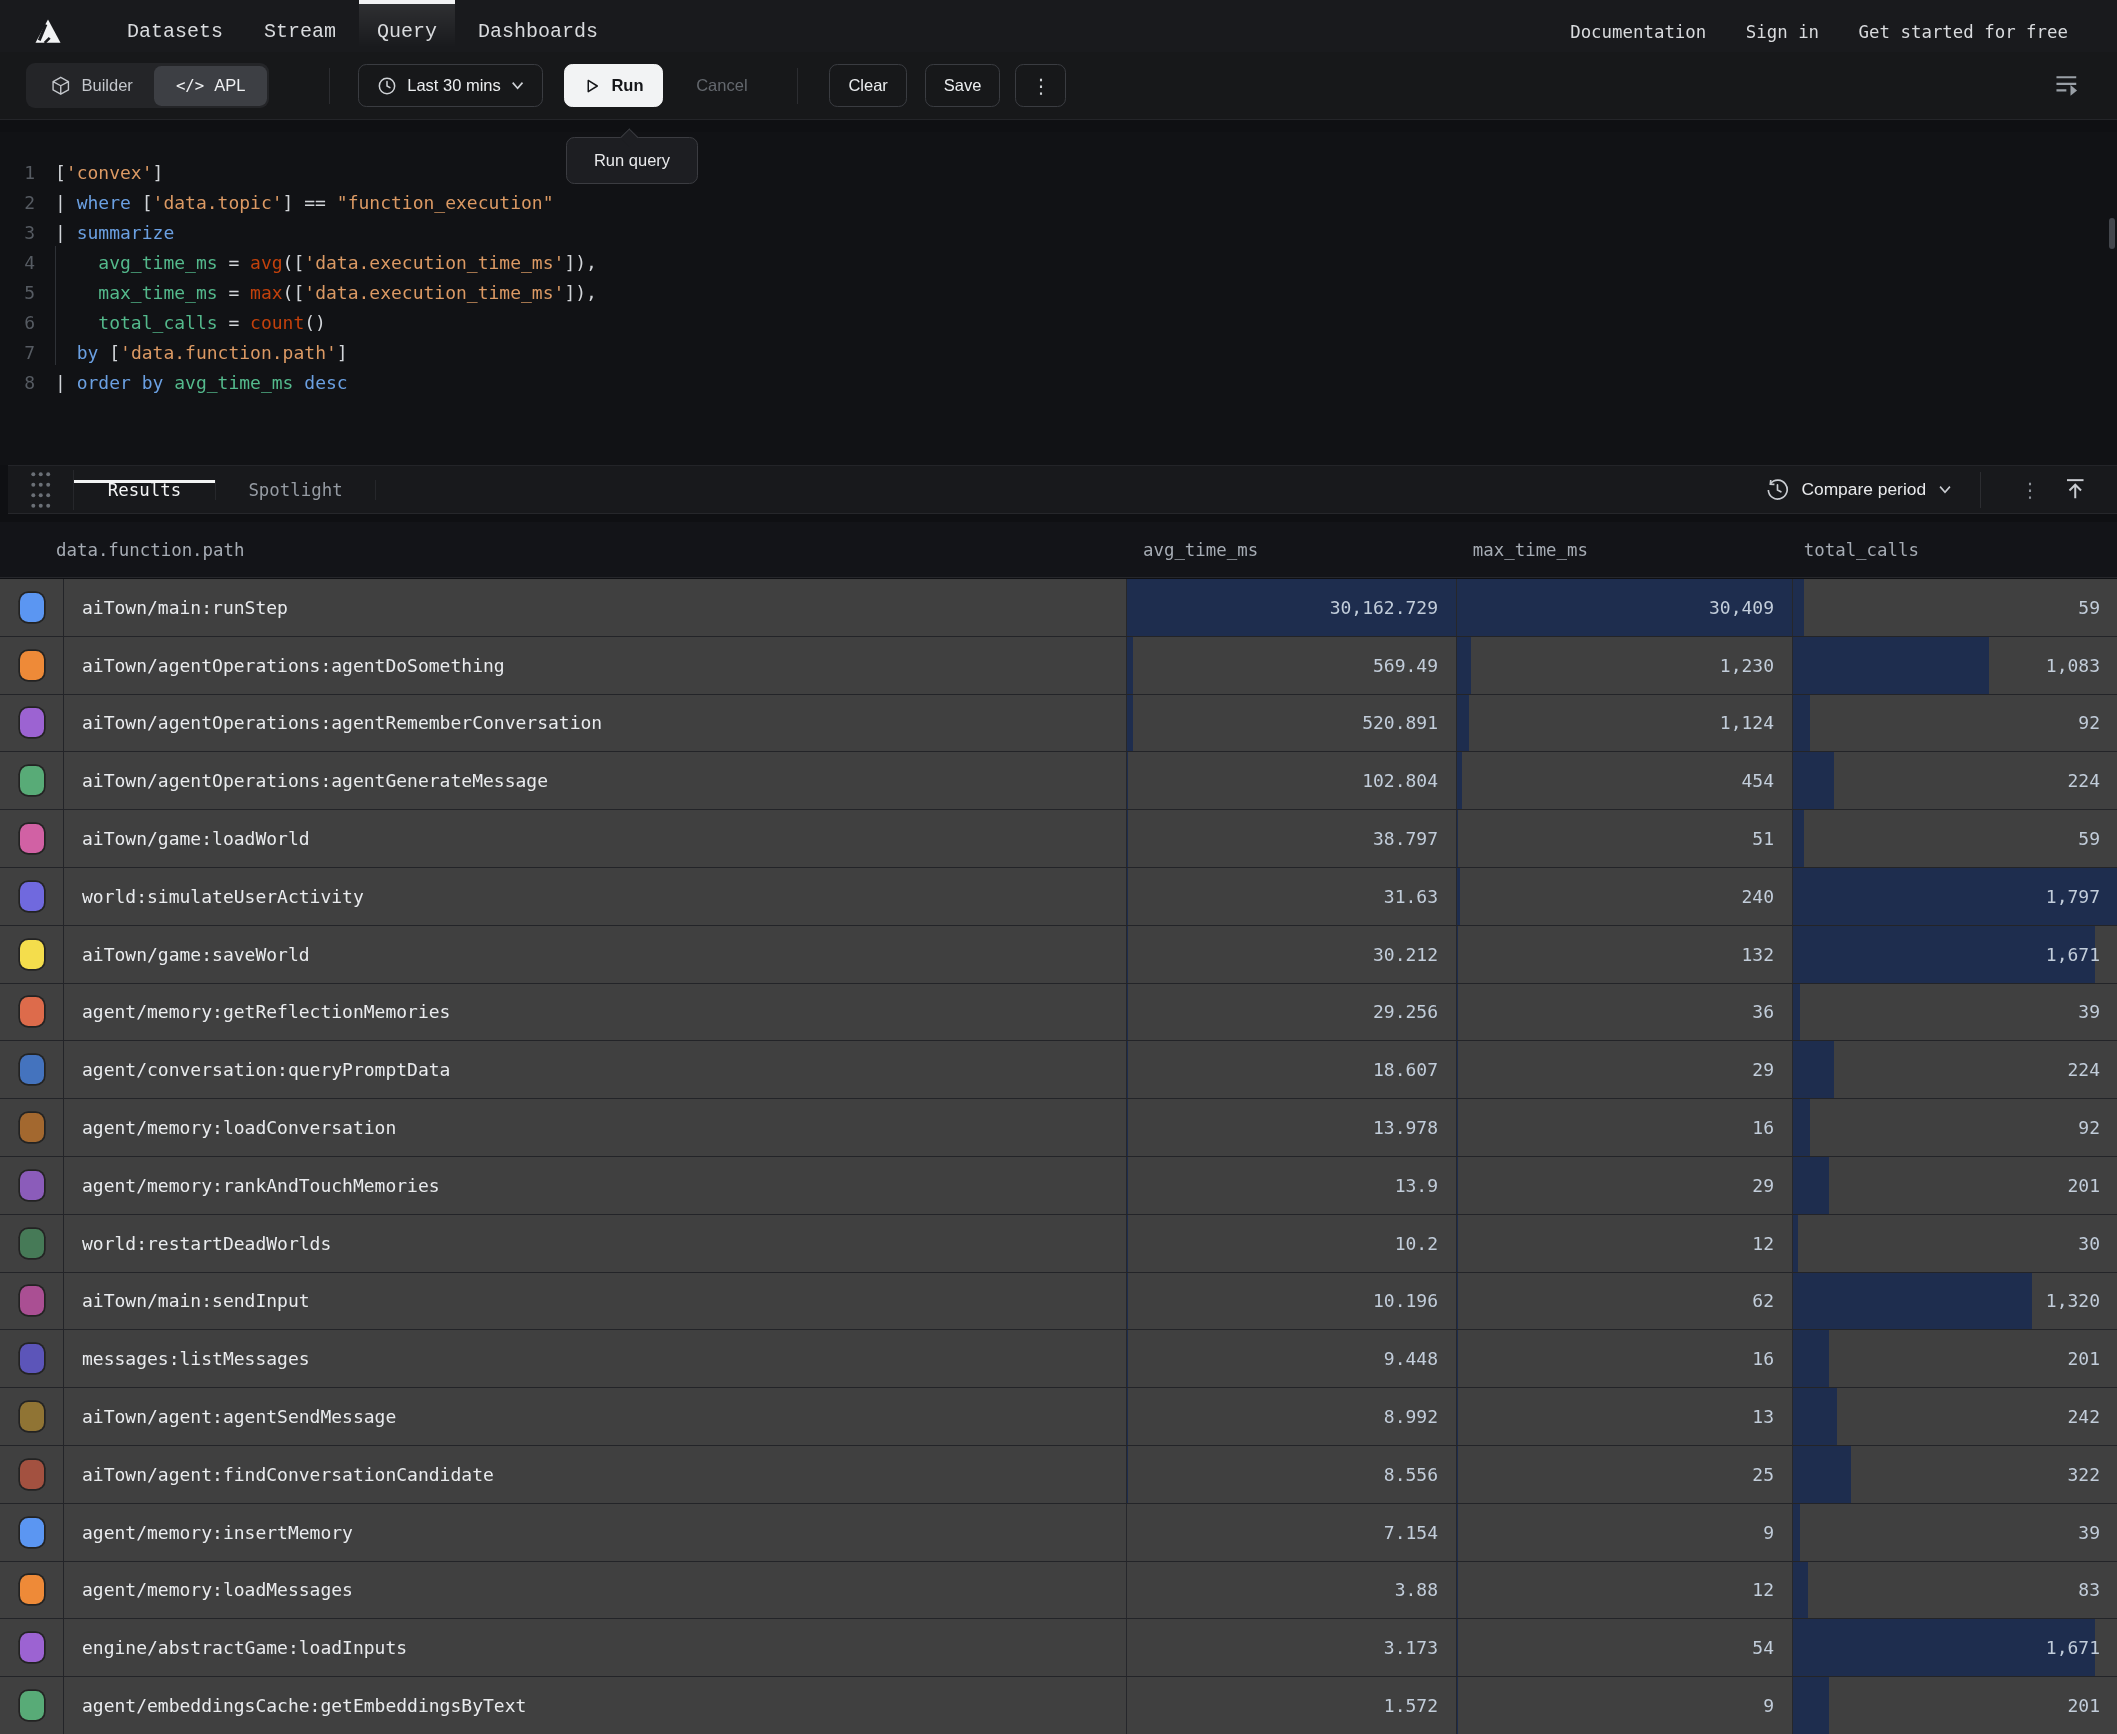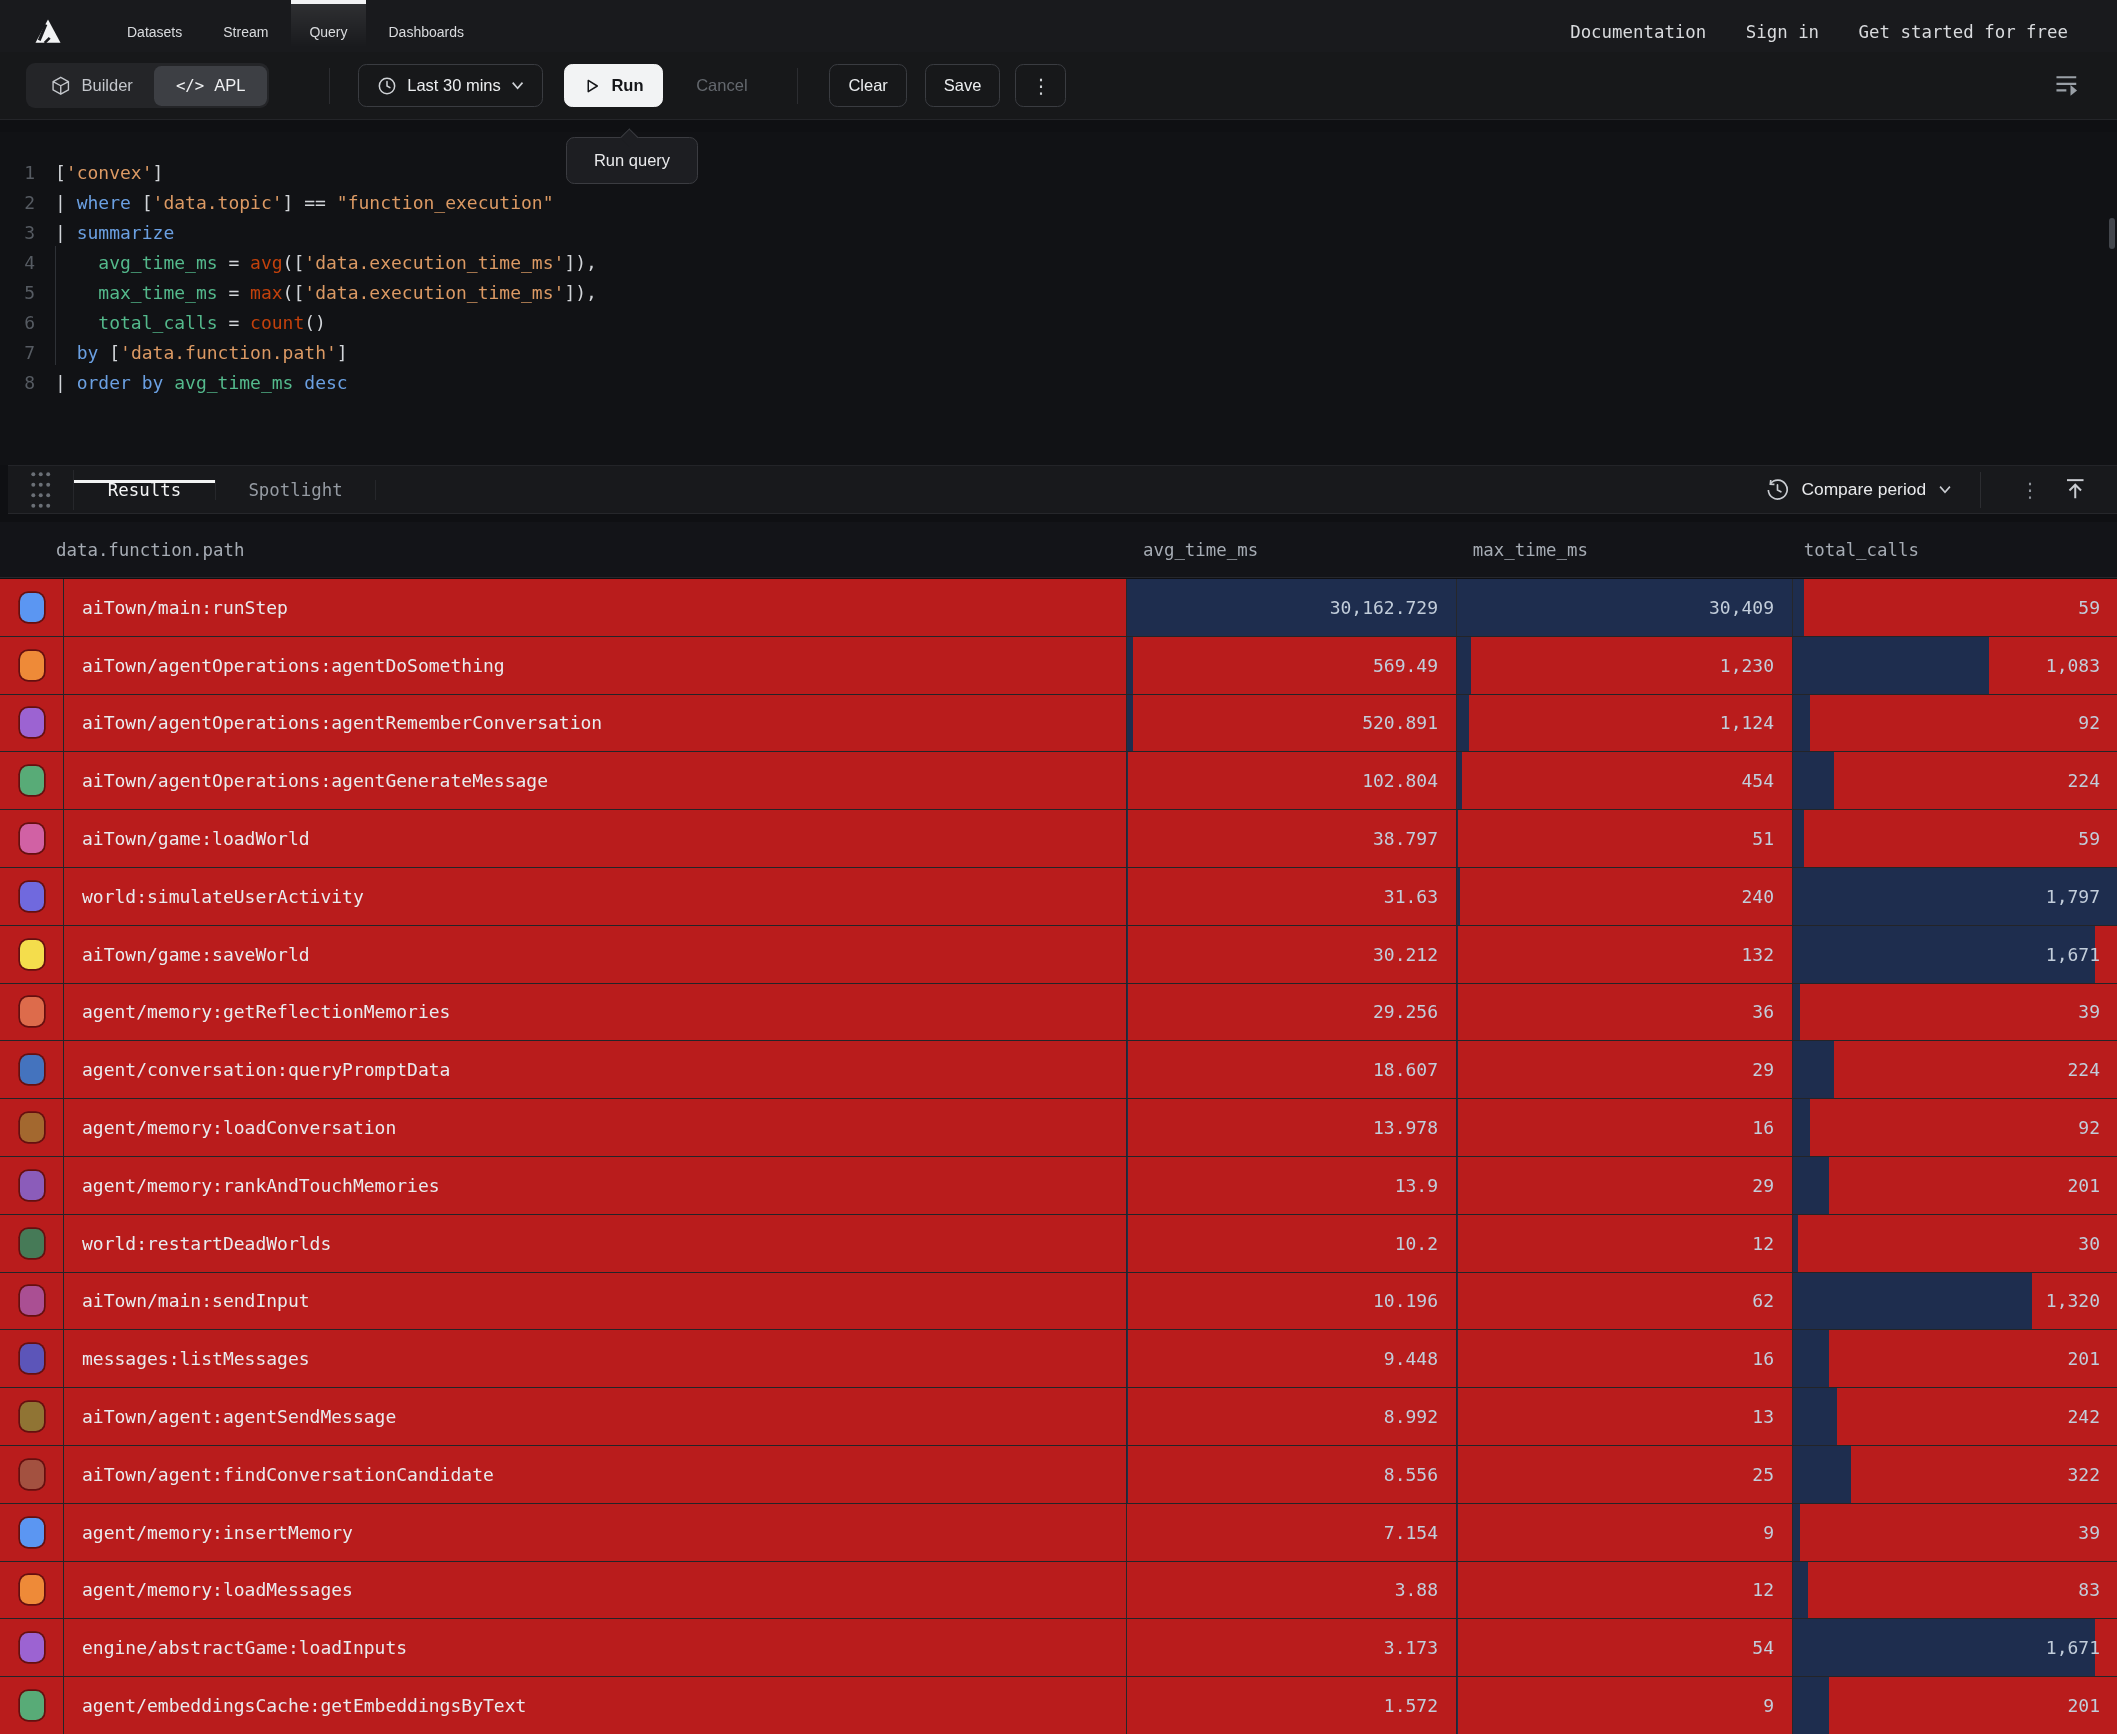--- a/index.html
+++ b/index.html
@@ -14,22 +14,22 @@
   
   #topnav {
     position:absolute; left:0; top:0; width:2118px; height:64px;
     background:#191a1d; display:flex; align-items:center;
     border-bottom:0.8px solid #0a0a0b;
   }
   .logo { margin-left:33px; width:30px; height:30px; flex:0 0 auto; }
   #nav-items { display:flex; align-items:center; margin-left:46px; gap:5px; height:100%; }
   .nav-item {
     position:relative; height:100%; display:flex; align-items:center;
-    padding:0 18px; font-family:Liberation Sans, sans-serif;
-    font-size:14px; color:#d9dbde; cursor:pointer;
+    padding:0 18px; font-family:Liberation Mono, monospace;
+    font-size:20px; color:#d9dbde; cursor:pointer;
   }
   .nav-item.active { background:linear-gradient(180deg, rgba(255,255,255,0.10), rgba(255,255,255,0) 75%); }
   .nav-item.active::before {
     content:""; position:absolute; left:0; right:0; top:0; height:4.1px; background:#f2f3f4;
   }
   #nav-right { margin-left:auto; display:flex; align-items:center; gap:21.5px; padding-right:41px; }
   .nav-link { font-family:"DejaVu Sans Mono", monospace; font-size:17.4px; color:#d9dbde; padding:0 9px; cursor:pointer; }
 
   
   #toolbar {
@@ -119,21 +119,21 @@
     background:#131418; border-bottom:0.8px solid #26272b;
     display:flex; align-items:center;
     font-family:"DejaVu Sans Mono", monospace; font-size:17.4px; color:#a6acb4;
   }
   .th-path { width:1127px; padding-left:56px; }
   .th-avg { width:330px; padding-left:16.5px; }
   .th-max { width:336px; padding-left:16.5px; }
   .th-total { width:326px; padding-left:11.6px; }
 
   #table-body { position:absolute; left:0; top:579px; width:2118px; height:1156px; display:flex; flex-direction:column; }
-  .trow { flex:1; display:flex; border-bottom:0.8px solid #232428; background:#b91c1c; cursor:pointer; }
+  .trow { flex:1; display:flex; border-bottom:0.8px solid #232428; background:#404040; cursor:pointer; }
   .cell-swatch { width:64px; border-right:0.8px solid #232428; display:flex; align-items:center; justify-content:center; }
   .swatch { width:24px; height:29px; border-radius:8.3px; box-shadow:0 0 0 1.7px rgba(0,0,0,0.45); }
   .cell-path {
     flex:1; display:flex; align-items:center; padding-left:18px;
     font-family:"DejaVu Sans Mono", monospace; font-size:18px; color:#e9ebee; white-space:nowrap; overflow:hidden;
   }
   .vcell {
     position:relative; border-left:0.8px solid #26272b; display:flex; align-items:center; justify-content:flex-end;
     font-family:"DejaVu Sans Mono", monospace; font-size:18px; color:#c2cdda;
   }

